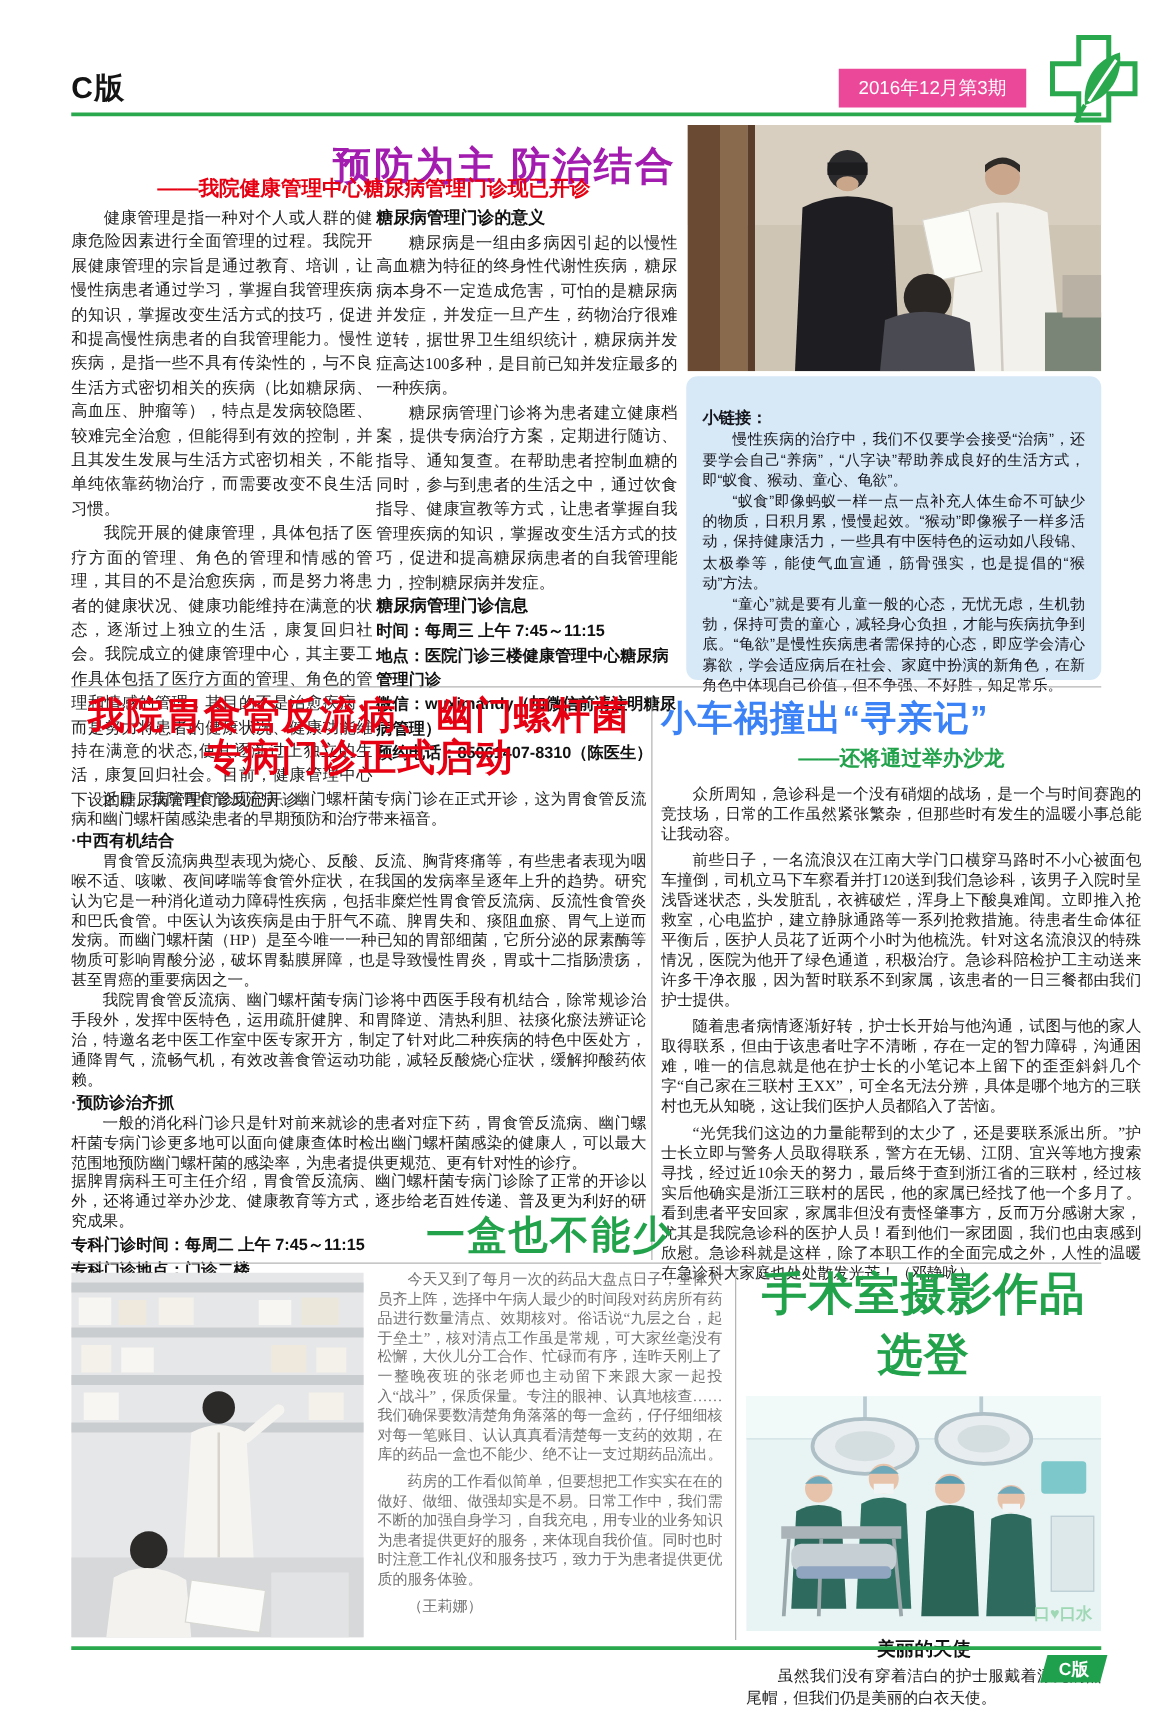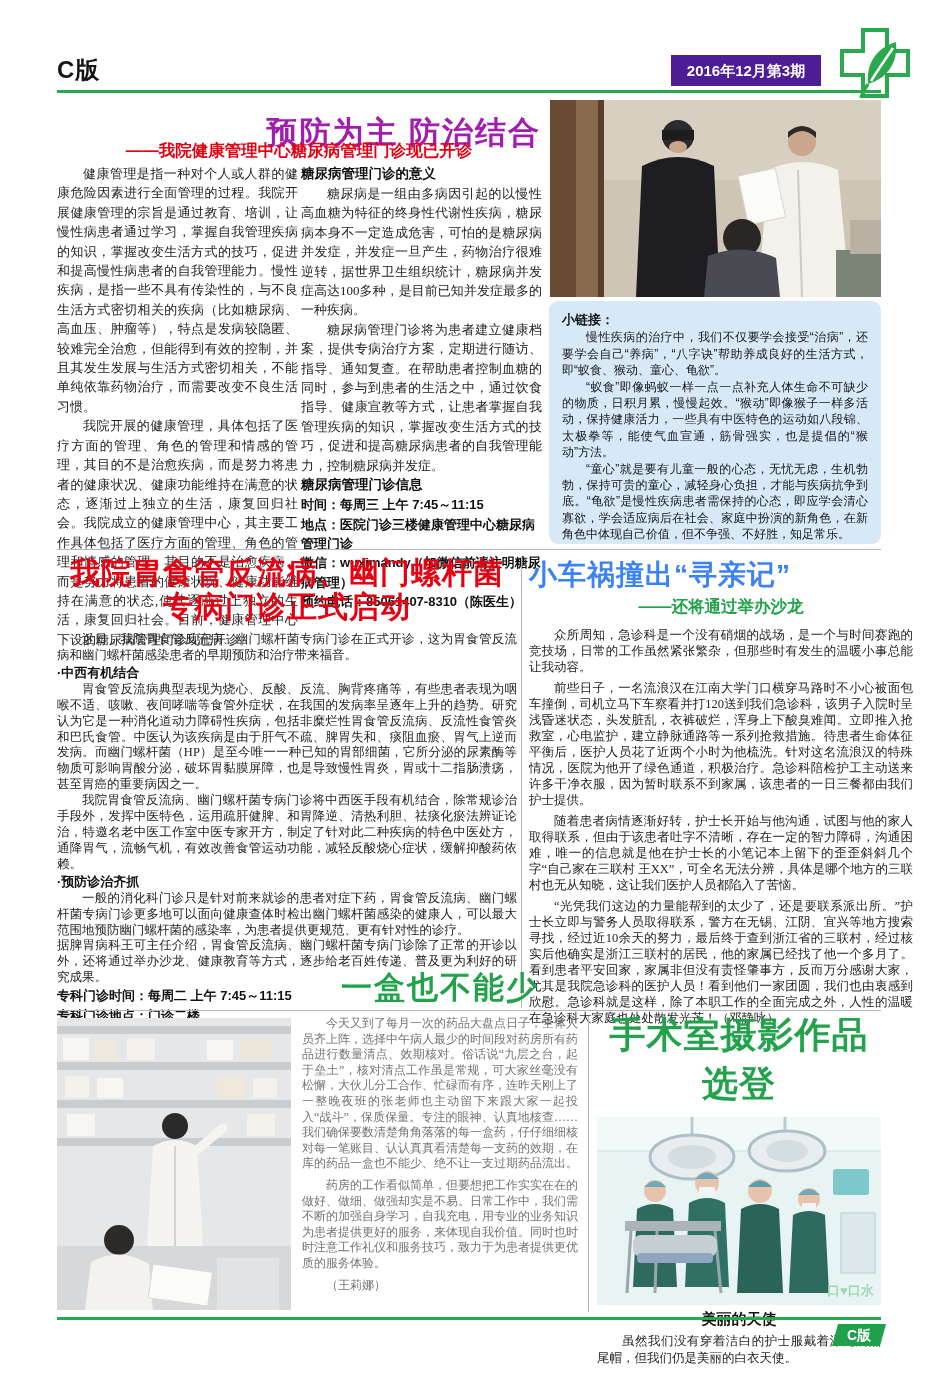--- a/index.html
+++ b/index.html
@@ -9,42 +9,42 @@
     background:#ffffff; overflow:hidden;
     font-family:"Liberation Sans","DejaVu Sans",sans-serif;
     color:#1c1c1c;
     border-radius:15px;
   }
   .serif { font-family:"Liberation Serif","DejaVu Serif",serif; }
   .abs { position:absolute; }
 
   
   .edition { left:57px; top:54px; font-size:24px; font-weight:bold; color:#141414; letter-spacing:1px;}
-  .issue-box { left:671px; top:55px; width:150px; height:31px; background:#4c1d95;
-    color:#fff; font-size:15px; font-weight:bold; text-align:center; line-height:31px; }
+  .issue-box { left:671px; top:55px; width:150px; height:31px; background:#ec4899;
+    color:#fff; font-size:15px; font-weight:normal; text-align:center; line-height:31px; }
   .logo { left:838px; top:26px; width:74px; height:74px; }
   .header-line { left:57px; top:90px; width:824px; border-top:3px solid #2aa84e; }
 
   
   .a1-title { left:57px; top:112px; width:484px; text-align:right;
     color:#a21caf; font-size:31px; font-weight:bold; letter-spacing:2px; }
   .a1-sub { left:57px; top:140px; width:484px; text-align:center;
     color:#e60012; font-size:16.5px; font-weight:bold; }
   .a1-col { top:164px; width:241px; font-size:13px; line-height:19.4px; text-align:justify; color:#222; }
   .a1-col p { text-indent:2em; }
   .a1-c1 { left:57px; }
   .a1-c2 { left:301px; }
   .bold-head { font-weight:bold; font-size:13.5px; line-height:20px; color:#111;
     font-family:"Liberation Sans","DejaVu Sans",sans-serif; }
   .info-line { font-weight:bold; font-size:13px; line-height:19.4px; color:#111;
     font-family:"Liberation Sans","DejaVu Sans",sans-serif; text-align:left; }
 
   .photo1 { left:550px; top:100px; width:331px; height:197px; }
   .sidebox { left:549px; top:301px; width:332px; height:243px; background:#d7e9f7;
-    border-radius:9px; padding:11px 13px; font-size:12px; line-height:16.4px;
+    border-radius:9px; padding:25px 13px; font-size:12px; line-height:16.4px;
     color:#15151d; font-weight:500; }
   .sidebox .sb-title { font-weight:bold; font-size:13px; margin-bottom:1px; }
   .sidebox p { text-indent:2em; text-align:justify; }
 
   .div-h { left:57px; width:824px; border-top:1px solid #b5b5b5; }
   .div-v { border-left:1px solid #b5b5b5; }
 
   
   .a2 { left:57px; top:556px; width:460px; }
   .a2 .t { text-align:center; color:#e60012; font-size:30px; font-weight:bold; line-height:34px; letter-spacing:1px;}

